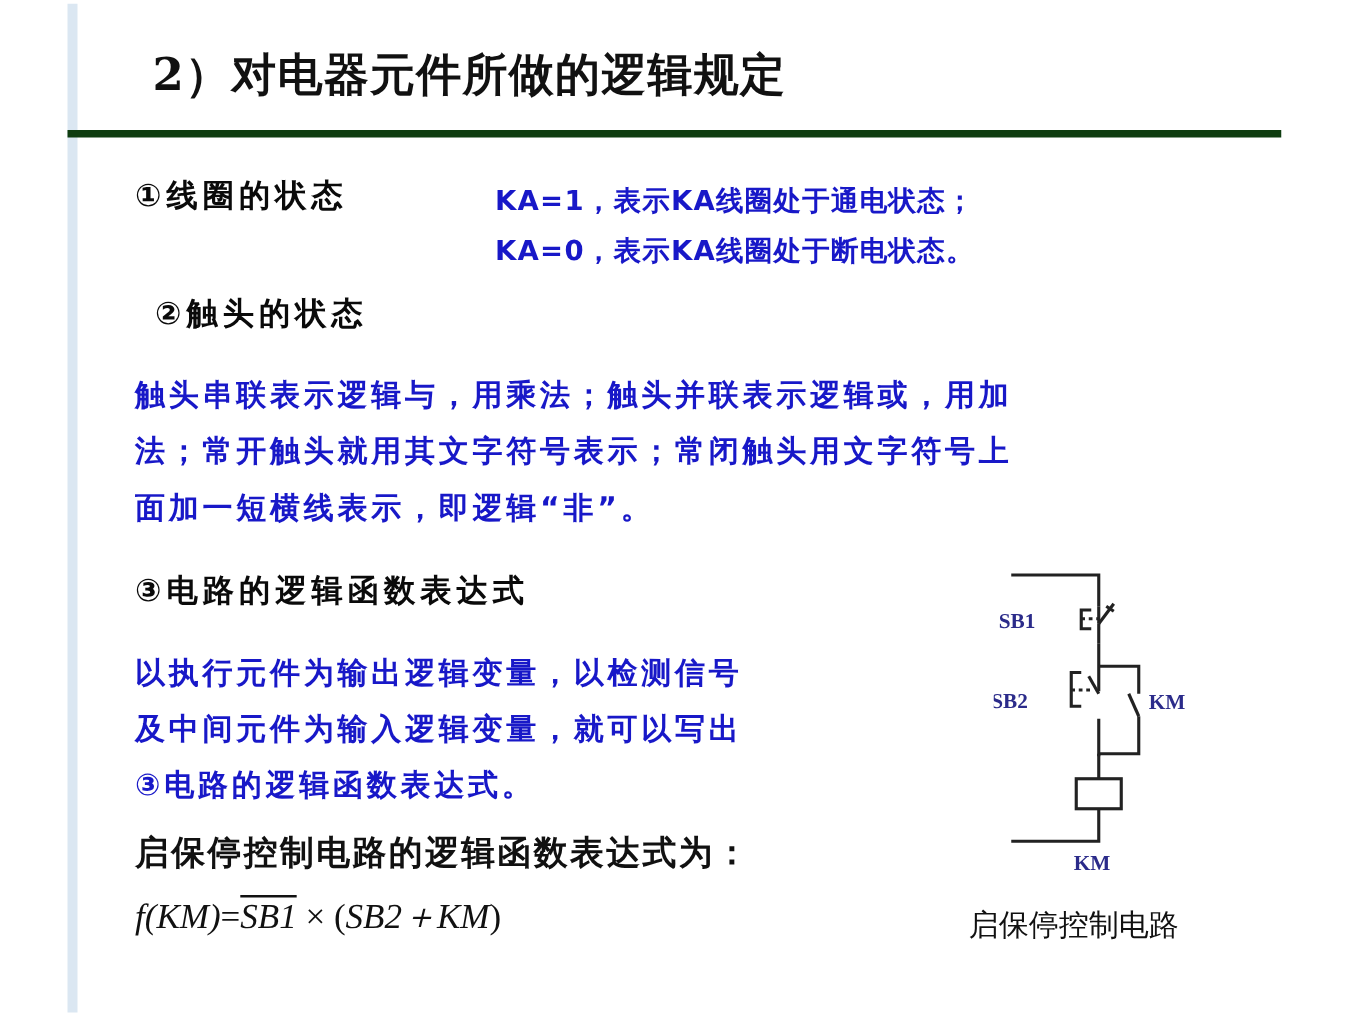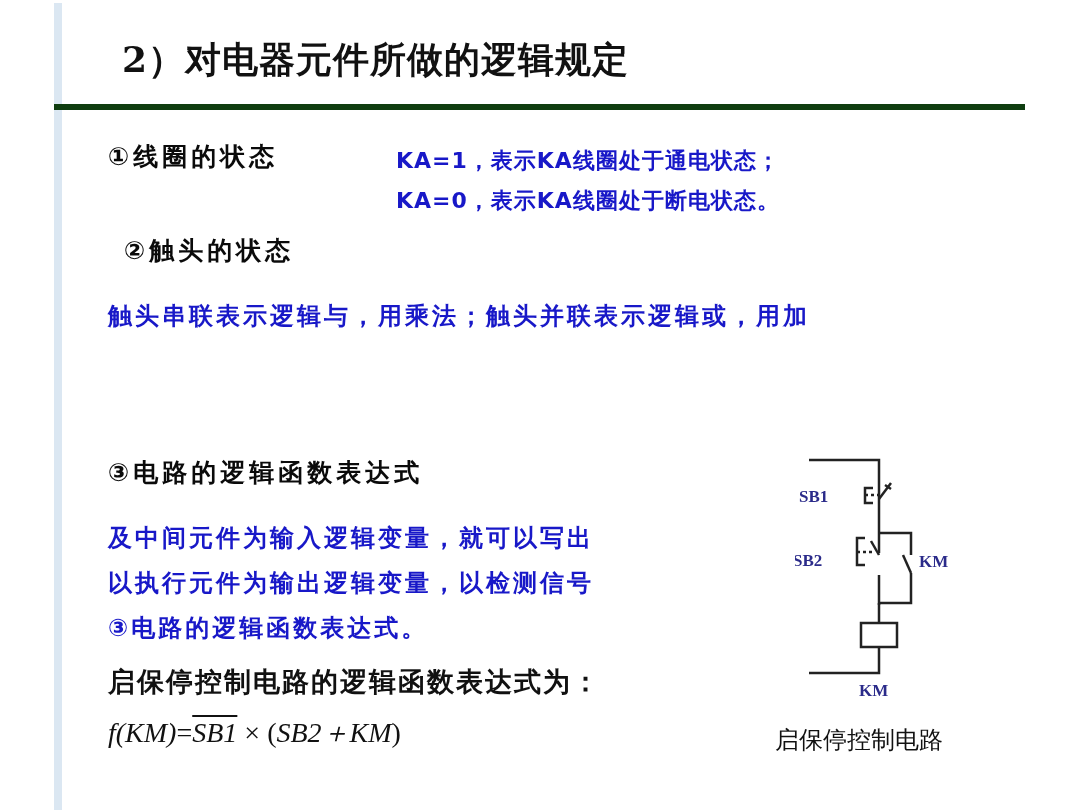--- a/index.html
+++ b/index.html
@@ -28,26 +28,28 @@
 <div class="title">2）对电器元件所做的逻辑规定</div>
 <div class="rule"></div>
 
 <div class="heading" style="left:108px;top:140px;">①线圈的状态</div>
 <div class="ka blue" style="top:146px;">KA=1，表示KA线圈处于通电状态；</div>
 <div class="ka blue" style="top:186px;">KA=0，表示KA线圈处于断电状态。</div>
 
 <div class="heading" style="left:108px;top:234px;margin-left:16px;">②触头的状态</div>
 <div class="para blue" style="left:108px;top:294px;">
   <div>触头串联表示逻辑与，用乘法；触头并联表示逻辑或，用加</div>
+  <div>法；常开触头就用其文字符号表示；常闭触头用文字符号上</div>
+  <div>面加一短横线表示，即逻辑“非”。</div>
 </div>
 
 <div class="heading" style="left:108px;top:456px;">③电路的逻辑函数表达式</div>
 <div class="para blue" style="left:108px;top:516px;">
+  <div>以执行元件为输出逻辑变量，以检测信号</div>
   <div>及中间元件为输入逻辑变量，就可以写出</div>
-  <div>以执行元件为输出逻辑变量，以检测信号</div>
   <div>③电路的逻辑函数表达式。</div>
 </div>
 
 <div class="formula-label">启保停控制电路的逻辑函数表达式为：</div>
 <div class="formula">
   <span>f(KM)</span><span class="up">=</span><span class="overline">SB1</span><span class="up"> × (</span><span>SB2＋KM</span><span class="up">)</span>
 </div>
 
 <svg class="circuit" width="180" height="250" viewBox="0 0 180 250">
   <g stroke="#222" stroke-width="2.5" fill="none">

